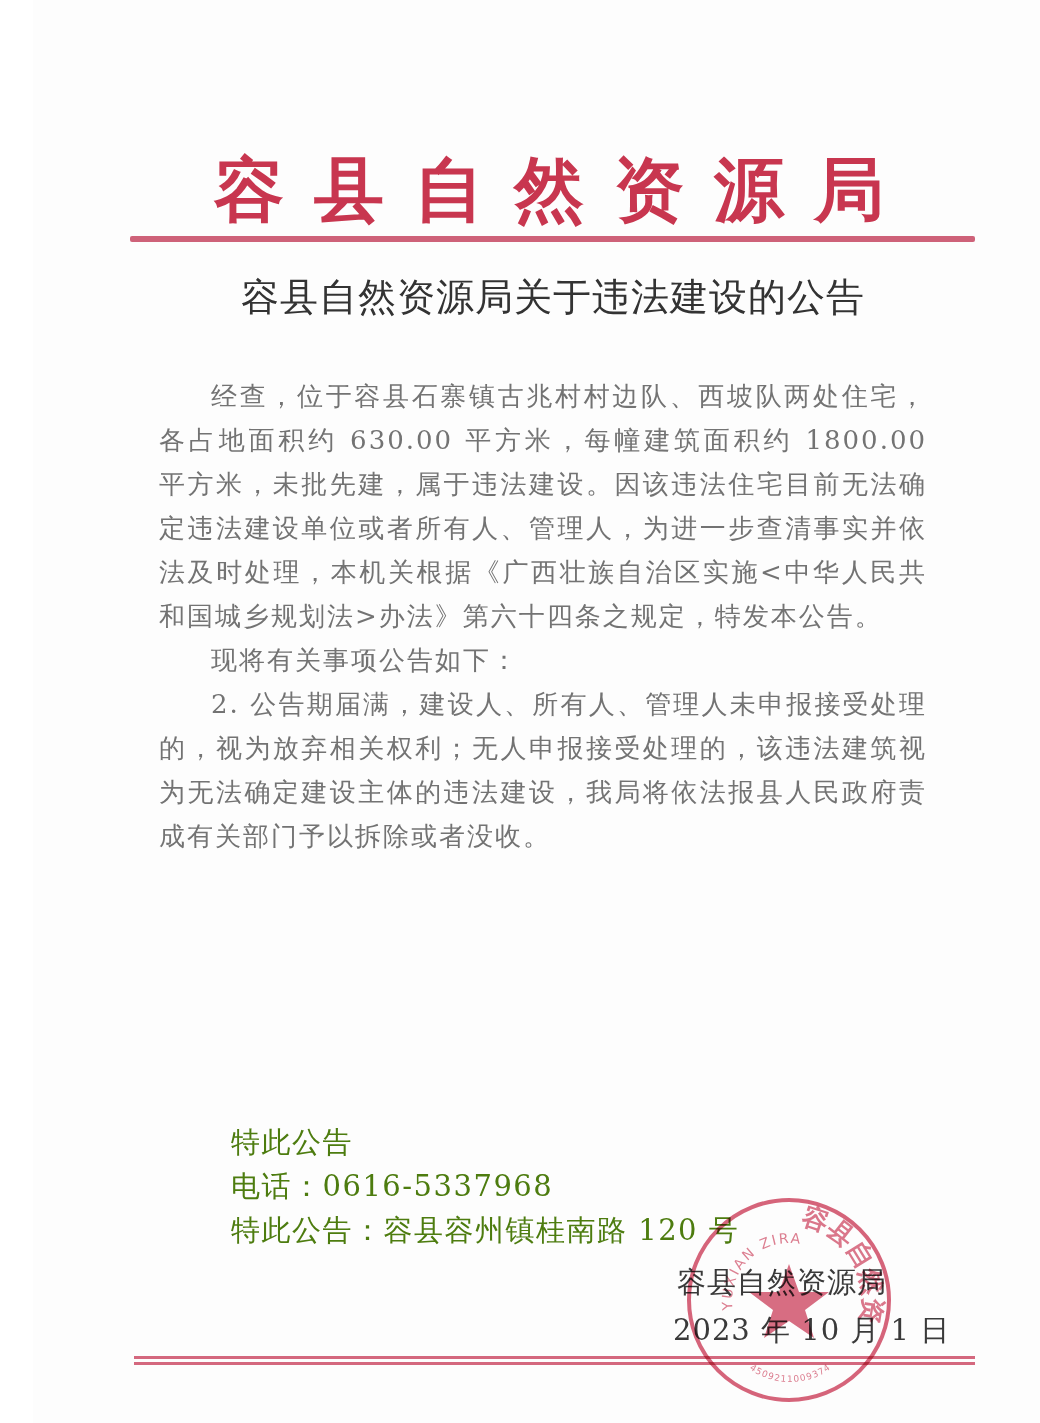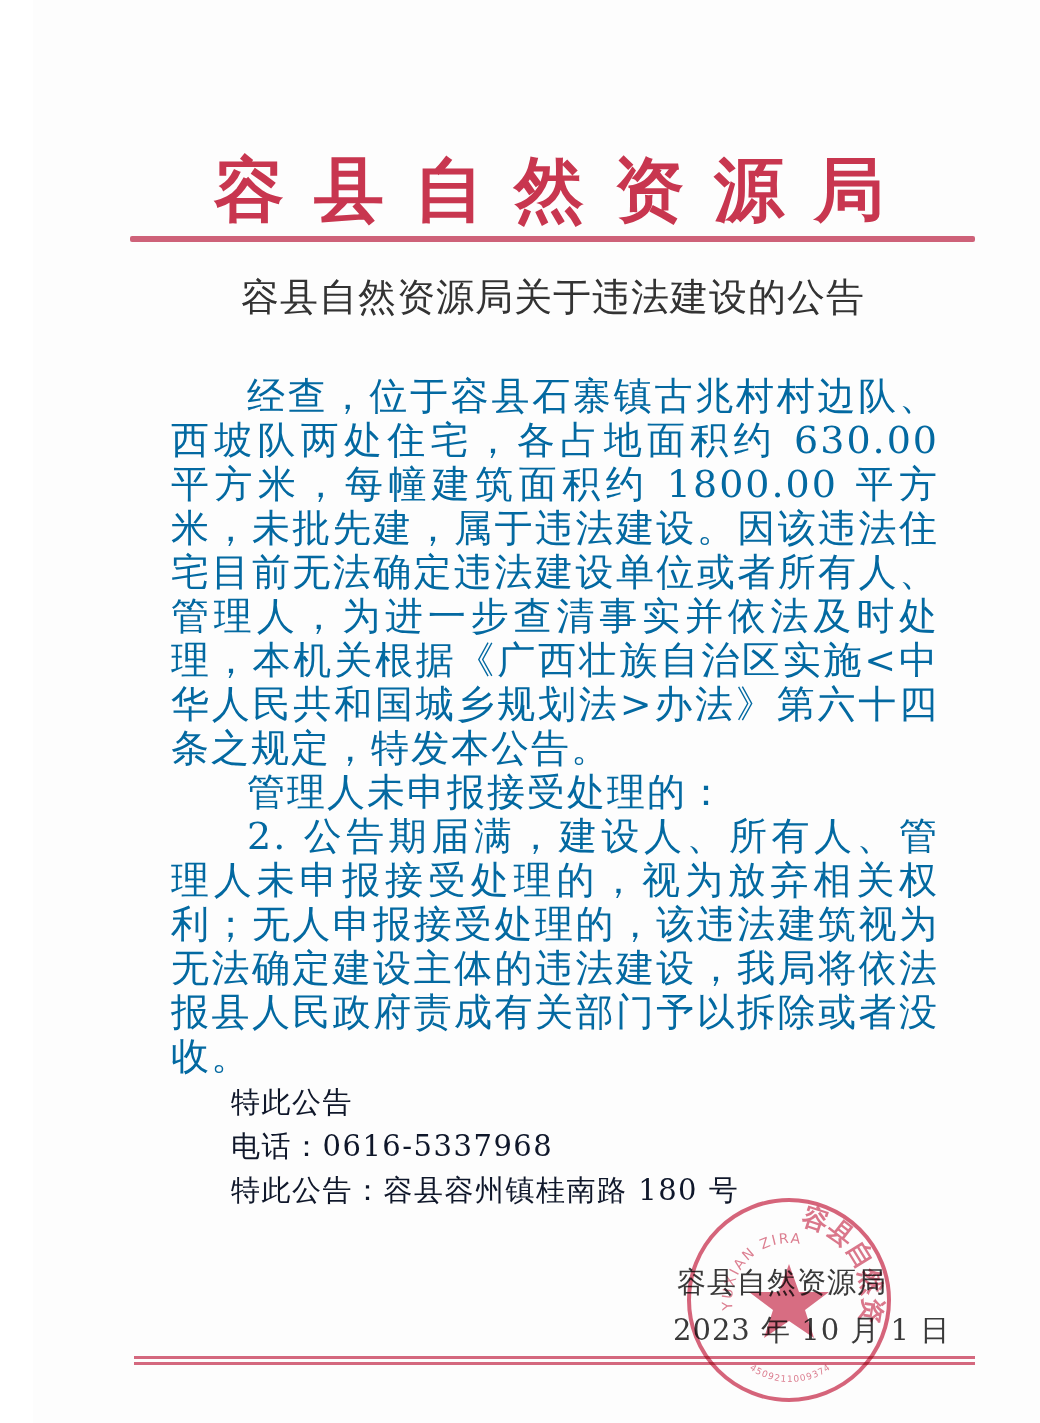--- a/index.html
+++ b/index.html
@@ -55,41 +55,41 @@
       text-align: center;
       font-family: "DejaVu Serif", "Liberation Serif", serif;
       font-weight: normal;
       font-size: 38px;
       line-height: 50px;
       color: #333333;
       letter-spacing: 1px;
     }
     .body-text {
       position: absolute;
-      left: 138px;
+      left: 126px;
       top: 374px;
       width: 768px;
-      font-size: 38px;
+      font-size: 26px;
       line-height: 44px;
-      color: #0369a1;
+      color: #737373;
       text-align: justify;
       letter-spacing: 2px;
     }
     .para {
       margin: 0;
       text-indent: 2em;
     }
     .para + .para { margin-top: 0; }
     .closing {
       position: absolute;
       left: 198px;
-      top: 1080px;
+      top: 1120px;
       font-size: 29px;
       line-height: 44px;
-      color: #0f172a;
+      color: #4d7c0f;
       letter-spacing: 1.5px;
     }
     .closing div { white-space: nowrap; }
     .signature {
       position: absolute;
       left: 640px;
       top: 1258px;
       font-size: 29px;
       line-height: 48px;
       color: #3a3a3a;
@@ -115,31 +115,31 @@
 
 <div class="page">
 
   <div class="letterhead">容县自然资源局</div>
   <div class="rule top"></div>
 
   <div class="doc-title">容县自然资源局关于违法建设的公告</div>
 
   <div class="body-text">
     <p class="para">经查，位于容县石寨镇古兆村村边队、西坡队两处住宅，各占地面积约 630.00 平方米，每幢建筑面积约 1800.00 平方米，未批先建，属于违法建设。因该违法住宅目前无法确定违法建设单位或者所有人、管理人，为进一步查清事实并依法及时处理，本机关根据《广西壮族自治区实施&lt;中华人民共和国城乡规划法&gt;办法》第六十四条之规定，特发本公告。</p>
-    <p class="para">管理人未申报接受处理的：</p>
+    <p class="para">现将有关事项公告如下：</p>
     <p class="para">2. 公告期届满，建设人、所有人、管理人未申报接受处理的，视为放弃相关权利；无人申报接受处理的，该违法建筑视为无法确定建设主体的违法建设，我局将依法报县人民政府责成有关部门予以拆除或者没收。</p>
   </div>
 
   <div class="closing">
     <div>特此公告</div>
     <div>
       <span>电话：</span><span>0616-5337968</span>
     </div>
     <div>
-      <span>特此公告：</span><span>容县容州镇桂南路 180 号</span>
+      <span>特此公告：</span><span>容县容州镇桂南路 120 号</span>
     </div>
   </div>
 
   <div class="signature">
     <div class="org">容县自然资源局</div>
     <div>2023 年 10 月 1 日</div>
   </div>
 
   <svg class="stamp" viewBox="0 0 216 216" xmlns="http://www.w3.org/2000/svg">
     <defs>

